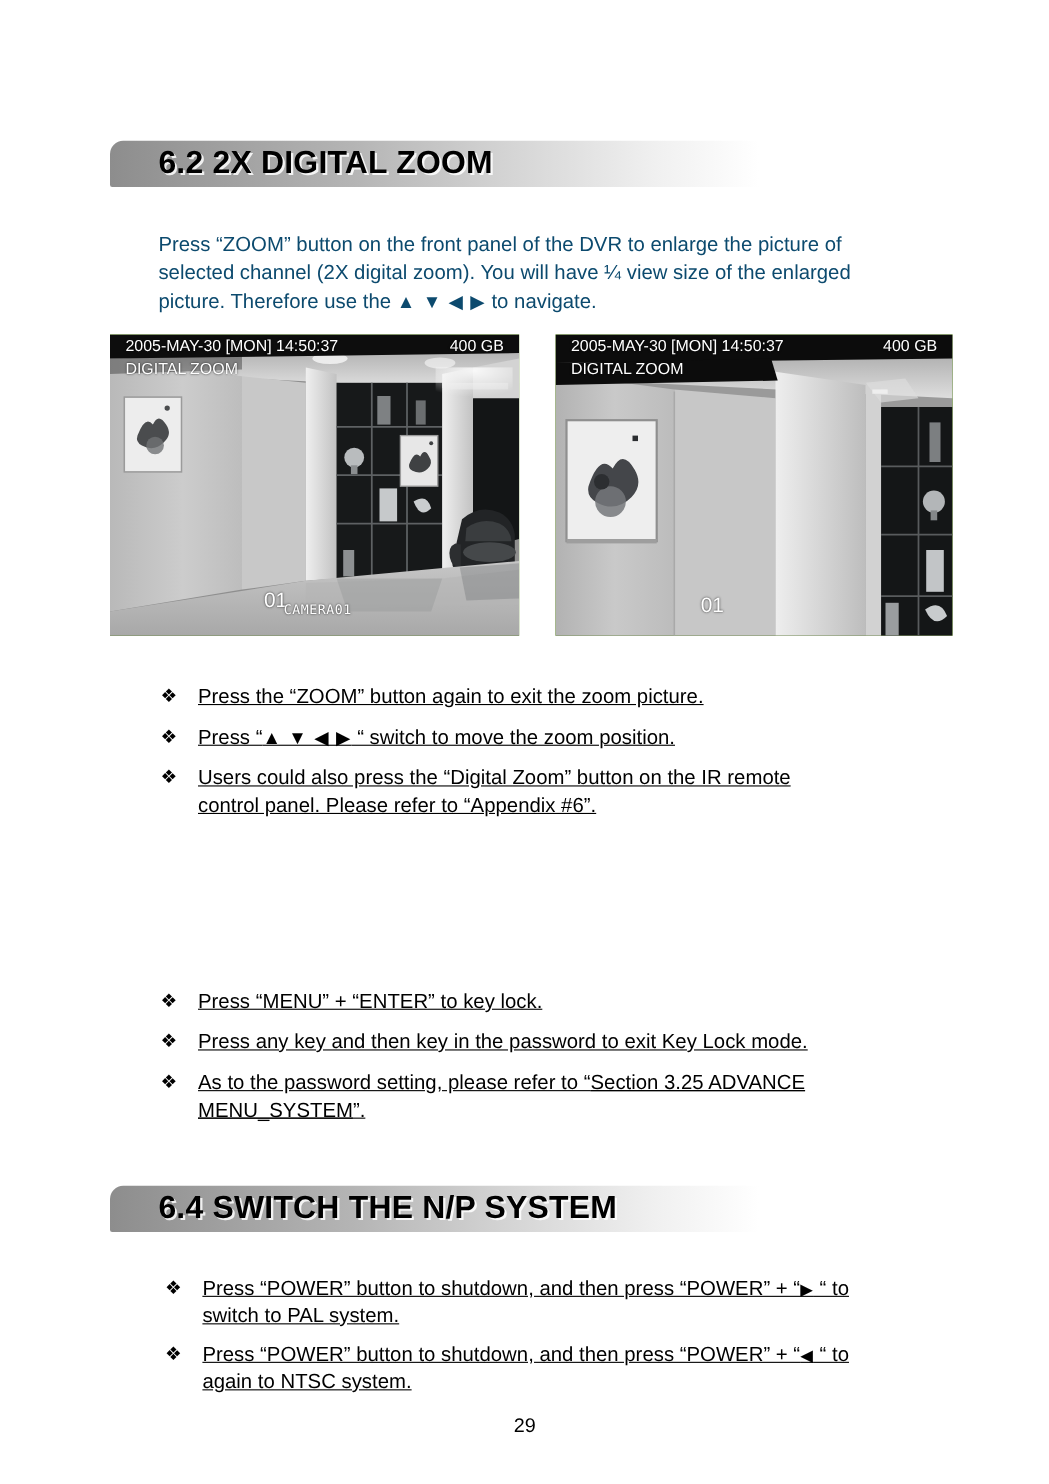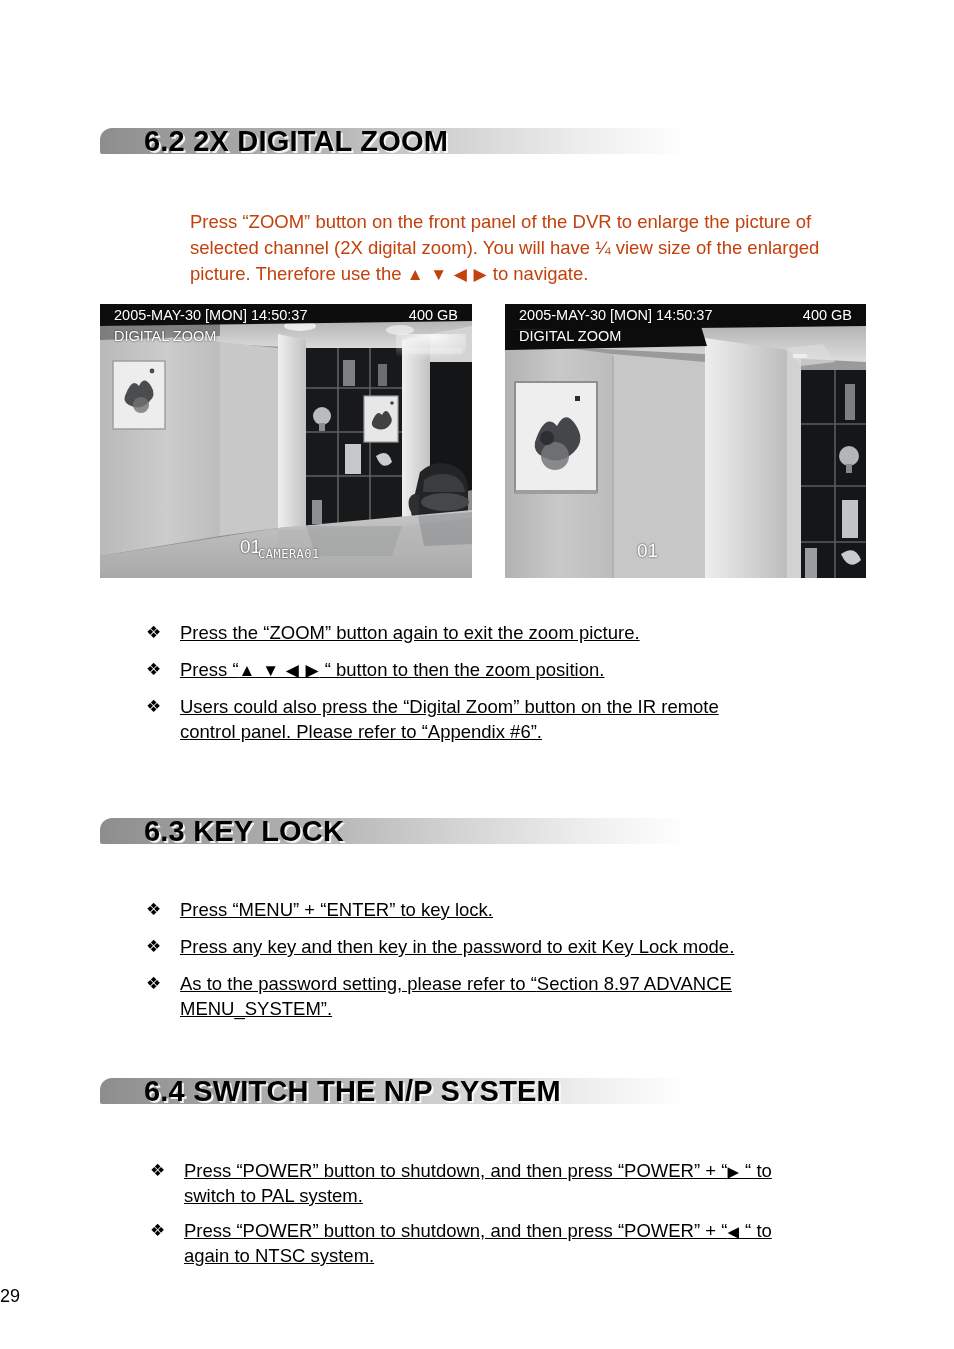--- a/index.html
+++ b/index.html
@@ -20,21 +20,21 @@
     position: absolute;
     inset: 0;
     background: #ffffff;
   }
 
   
   .section-bar {
     position: absolute;
     left: 100px;
     width: 590px;
-    height: 26px;
+    height: 42px;
     border-top-left-radius: 12px;
     border-bottom-left-radius: 2px;
     background: linear-gradient(to right, #8d8d8d 0%, #9a9a9a 12%, #b5b5b5 38%, #d5d5d5 62%, #f0f0f0 84%, #ffffff 100%);
   }
   .section-bar .bar-title {
     position: absolute;
     left: 44px;
     top: 50%;
     transform: translateY(-50%);
     font-size: 29px;
@@ -43,22 +43,21 @@
     white-space: nowrap;
     color: #000000;
     text-shadow: 2px 2px 0 rgba(255,255,255,0.85);
   }
 
   
   .para {
     position: absolute;
     font-size: 18.5px;
     line-height: 26px;
-    color: #c2410c;
-    margin-left: 46px;
+    color: #0c4a6e;
   }
 
   
   .bullets {
     position: absolute;
   }
   .bullet-row {
     position: relative;
     display: flex;
     align-items: flex-start;
@@ -108,20 +107,21 @@
   .osd-line2 { left: 14px; top: 24px; font-size: 14.5px; }
   .osd-ch    { font-size: 19px; }
   .osd-cam   { font-family: "DejaVu Sans Mono", monospace; font-size: 12px; letter-spacing: 0.5px; }
 
   
   .page-number {
     position: absolute;
     left: 0;
     right: 0;
     top: 1286px;
+    text-align: center;
     font-size: 18px;
   }
 </style>
 </head>
 <body>
 
 <div class="page">
 
   <div class="section-bar" style="top:128px;">
     <div class="bar-title">6.2 2X DIGITAL ZOOM</div>
@@ -304,47 +304,44 @@
     <div class="osd osd-ch" style="left:132px; top:236px;">01</div>
   </div>
 
   <div class="bullets" style="left:146px; top:620px; width:700px;">
     <div class="bullet-row" style="margin-bottom:12px;">
       <span class="bullet-mark">❖</span>
       <span class="bullet-text">Press the “ZOOM” button again to exit the zoom picture.</span>
     </div>
     <div class="bullet-row" style="margin-bottom:12px;">
       <span class="bullet-mark">❖</span>
-      <span class="bullet-text"><span>Press “</span><span class="arrow">▲ ▼  ◀  ▶</span><span> “ button to then the zoom position.</span></span>
+      <span class="bullet-text"><span>Press “</span><span class="arrow">▲ ▼  ◀  ▶</span><span> “ switch to move the zoom position.</span></span>
     </div>
     <div class="bullet-row">
       <span class="bullet-mark">❖</span>
       <span class="bullet-text">
         <span>Users could also press the “Digital Zoom” button on the IR remote</span><br>
         <span>control panel. Please refer to “Appendix #6”.</span>
       </span>
     </div>
   </div>
 
-  <div class="section-bar" style="top:818px;">
-    <div class="bar-title">6.3 KEY LOCK</div>
-  </div>
 
   <div class="bullets" style="left:146px; top:897px; width:700px;">
     <div class="bullet-row" style="margin-bottom:12px;">
       <span class="bullet-mark">❖</span>
       <span class="bullet-text">Press “MENU” + “ENTER” to key lock.</span>
     </div>
     <div class="bullet-row" style="margin-bottom:12px;">
       <span class="bullet-mark">❖</span>
       <span class="bullet-text">Press any key and then key in the password to exit Key Lock mode.</span>
     </div>
     <div class="bullet-row">
       <span class="bullet-mark">❖</span>
-      <span class="bullet-text"><span>As to the password setting, please refer to “</span><span class="u">Section 8.97 ADVANCE</span><br><span class="u">MENU_SYSTEM</span><span>”.</span></span>
+      <span class="bullet-text"><span>As to the password setting, please refer to “</span><span class="u">Section 3.25 ADVANCE</span><br><span class="u">MENU_SYSTEM</span><span>”.</span></span>
     </div>
   </div>
 
   <div class="section-bar" style="top:1078px;">
     <div class="bar-title">6.4 SWITCH THE N/P SYSTEM</div>
   </div>
 
   <div class="bullets" style="left:150px; top:1158px; width:700px;">
     <div class="bullet-row" style="margin-bottom:10px;">
       <span class="bullet-mark">❖</span>

